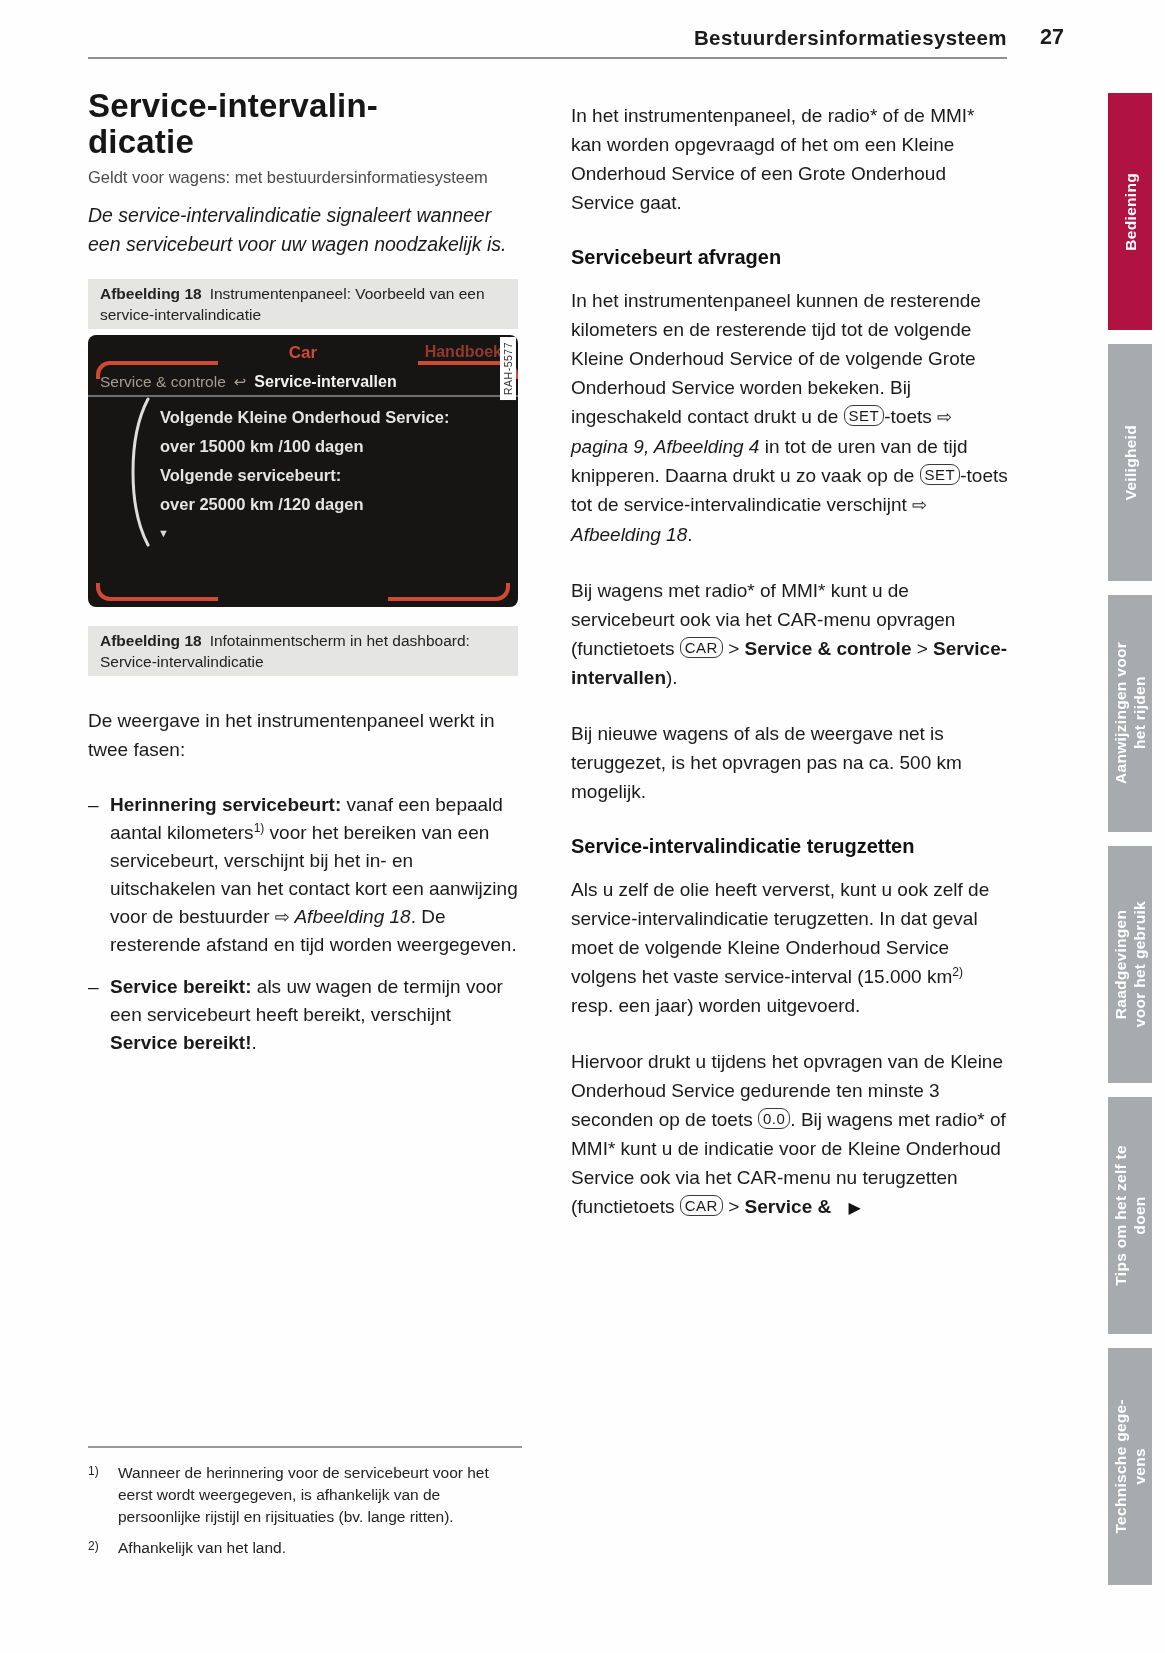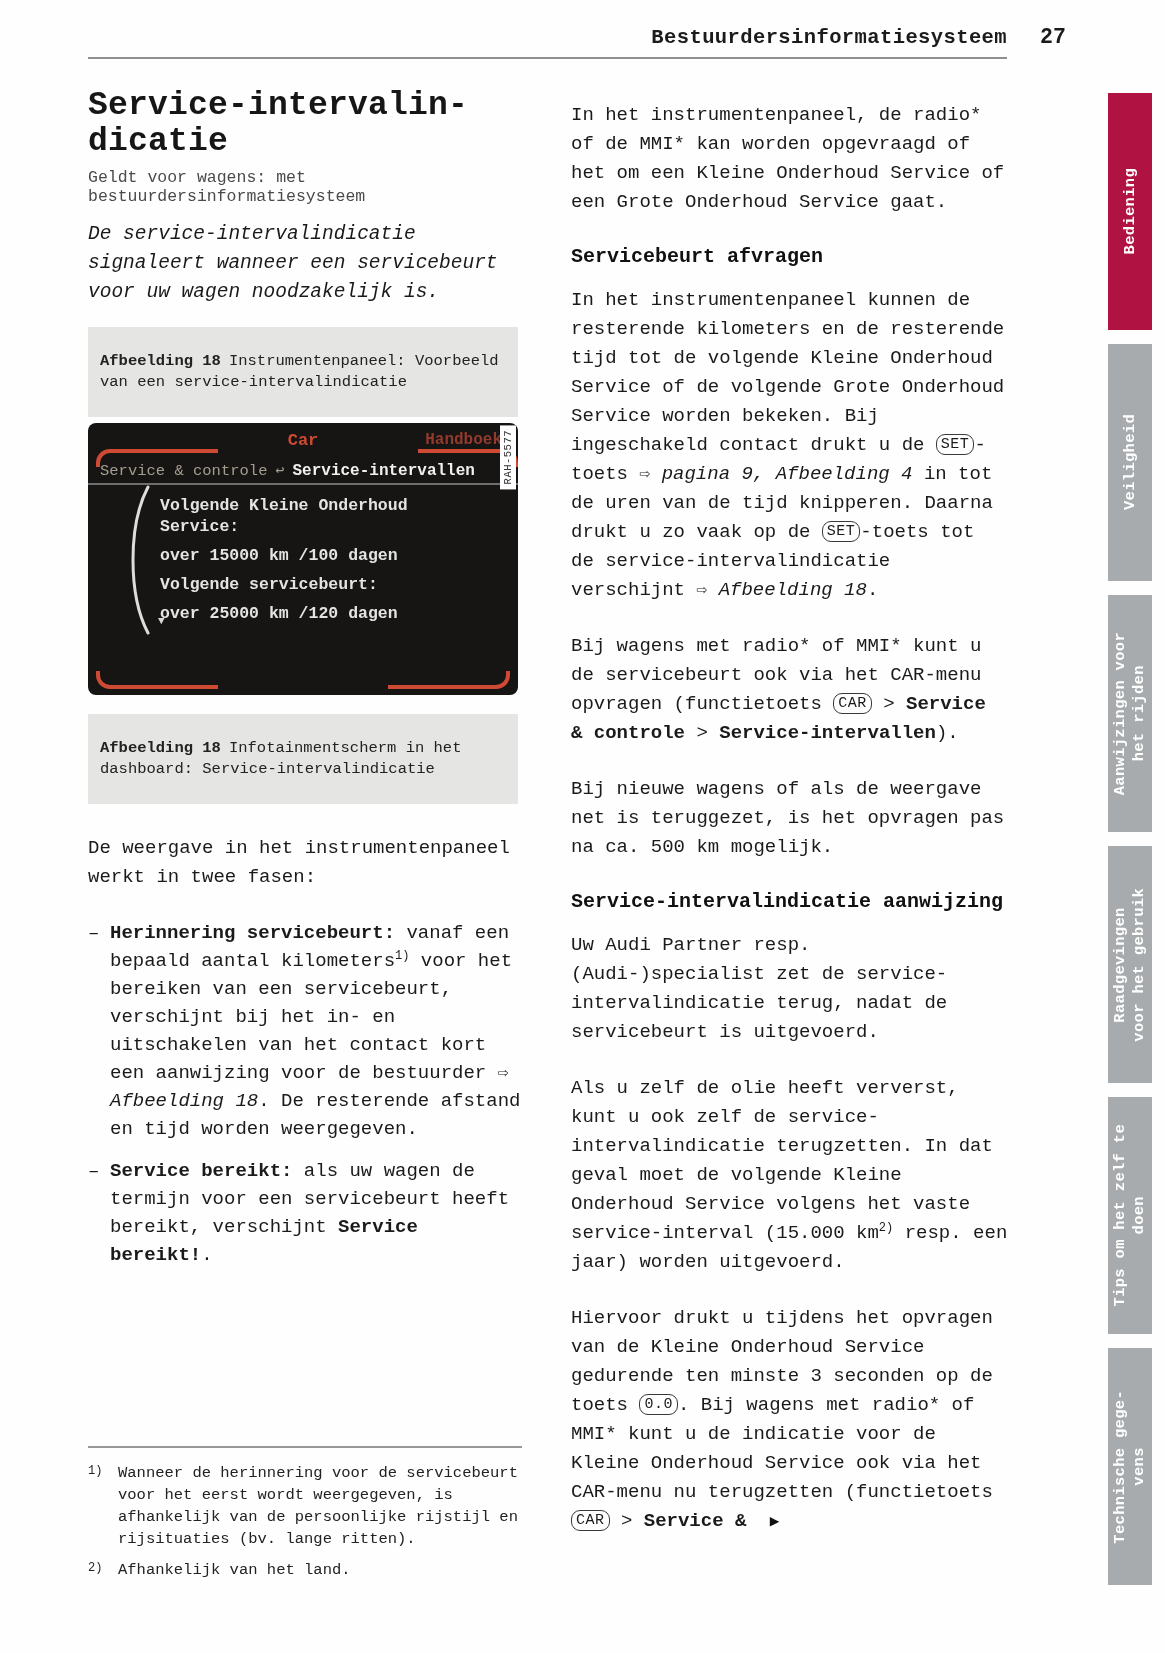--- a/index.html
+++ b/index.html
@@ -1,18 +1,18 @@
 <!DOCTYPE html>
 <html style="--accent-red: #b01341; --tab-gray: #a7abad; --caption-bg: #e5e6e3; --mmi-orange: #cf4a33; --mmi-dark-red: #933a2d; --mmi-crumb: #a59d90; --body-text: #1a1a1a;"><head>
 <meta charset="utf-8">
 <title>Manual page</title>
 <style>
   html,body{margin:0;padding:0;background:#e9e9e9;}
   .page{position:relative;width:1165px;height:1653px;background:#fefefe;overflow:hidden;
-        font-family:Liberation Mono, monospace;color:#1a1a1a;margin:0 auto;}
+        font-family:Liberation Sans, sans-serif;color:#1a1a1a;margin:0 auto;}
 
   
   .header-title{position:absolute;top:26px;left:88px;width:919px;text-align:right;
                 font-size:20.5px;font-weight:bold;color:#1b1b1b;letter-spacing:0.4px;}
   .header-page{position:absolute;top:25px;left:1040px;font-size:21.5px;font-weight:bold;color:#1b1b1b;}
   .header-rule{position:absolute;top:57px;left:88px;width:919px;height:2px;background:#8f8f8f;}
 
   
   .col-left{position:absolute;left:88px;top:88px;width:434px;}
   .col-right{position:absolute;left:571px;top:85px;width:437px;}
@@ -53,21 +53,21 @@
   .did{position:absolute;left:153px;top:16px;width:154px;height:212px;border:4px solid #55686f;
        border-radius:12px;background:#0b0b0b;overflow:hidden;box-sizing:border-box;z-index:2;
        display:flex;flex-direction:column;}
   .did-top{height:44px;background:linear-gradient(#a3abae,#8d9699);border-bottom:2px solid #fff;flex:none;}
   .did-main{flex:1;color:#fff;font-weight:bold;font-size:19px;line-height:30px;text-align:center;padding-top:12px;}
   .did-bottom{flex:none;height:30px;border-top:2px solid #fff;color:#fff;font-weight:bold;font-size:17px;
               text-align:right;padding:4px 8px 0;box-sizing:border-box;}
   .fig-code{position:absolute;top:2px;right:2px;background:#fff;color:#333;font-size:10.5px;line-height:12px;
             padding:5px 2px;writing-mode:vertical-rl;transform:rotate(180deg);letter-spacing:0.5px;z-index:3;}
 
-  .caption{background:var(--caption-bg,#e5e6e3);padding:24px 12px;font-size:15.5px;line-height:21px;
+  .caption{background:var(--caption-bg,#e5e6e3);padding:4px 12px;font-size:15.5px;line-height:21px;
            color:#222;width:430px;box-sizing:border-box;margin-top:19px;}
   .caption b{margin-right:8px;}
 
   
   figure.fig19{margin:0;}
   .mmi{position:relative;width:430px;height:272px;background:#161513;border-radius:8px;overflow:hidden;margin-bottom:2px;}
   .mmi-car{position:absolute;top:8px;left:0;right:0;text-align:center;color:var(--mmi-orange,#cf4a33);
            font-size:17px;font-weight:bold;}
   .mmi-handboek{position:absolute;top:8px;right:16px;color:var(--mmi-dark-red,#933a2d);font-size:16px;font-weight:bold;}
   .arc{position:absolute;border:0 solid var(--mmi-orange,#cf4a33);}
@@ -164,22 +164,21 @@
         </li>
       </ul>
   </section>
 
   <section class="col-right" id="right-col">
       <p class="body-p"><span>In het instrumentenpaneel, de radio* of de MMI* kan worden opgevraagd of het om een Kleine Onderhoud Service of een Grote Onderhoud Service gaat.</span></p>
       <h3>Servicebeurt afvragen</h3>
       <p class="body-p"><span>In het instrumentenpaneel kunnen de resterende kilometers en de resterende tijd tot de volgende Kleine Onderhoud Service of de volgende Grote Onderhoud Service worden bekeken. Bij ingeschakeld contact drukt u de </span><span class="seg-key">SET</span><span>-toets </span><span class="seg-arrow">⇨</span><span class="seg-i"> pagina 9, Afbeelding 4</span><span> in tot de uren van de tijd knipperen. Daarna drukt u zo vaak op de </span><span class="seg-key">SET</span><span>-toets tot de service-intervalindicatie verschijnt </span><span class="seg-arrow">⇨</span><span class="seg-i"> Afbeelding 18</span><span>.</span></p>
       <p class="body-p"><span>Bij wagens met radio* of MMI* kunt u de servicebeurt ook via het CAR-menu opvragen (functietoets </span><span class="seg-key">CAR</span><span> &gt; </span><span class="seg-b">Service &amp; controle</span><span> &gt; </span><span class="seg-b">Service-intervallen</span><span>).</span></p>
       <p class="body-p"><span>Bij nieuwe wagens of als de weergave net is teruggezet, is het opvragen pas na ca. 500 km mogelijk.</span></p>
-      <h3>Service-intervalindicatie aanwijzing</h3>
-      <p class="body-p"><span>Uw Audi Partner resp. (Audi-)specialist zet de service-intervalindicatie terug, nadat de servicebeurt is uitgevoerd.</span></p>
+      <h3>Service-intervalindicatie terugzetten</h3>
       <p class="body-p"><span>Als u zelf de olie heeft ververst, kunt u ook zelf de service-intervalindicatie terugzetten. In dat geval moet de volgende Kleine Onderhoud Service volgens het vaste service-interval (15.000 km</span><span class="seg-sup">2)</span><span> resp. een jaar) worden uitgevoerd.</span></p>
       <p class="body-p"><span>Hiervoor drukt u tijdens het opvragen van de Kleine Onderhoud Service gedurende ten minste 3 seconden op de toets </span><span class="seg-key">0.0</span><span>. Bij wagens met radio* of MMI* kunt u de indicatie voor de Kleine Onderhoud Service ook via het CAR-menu nu terugzetten (functietoets </span><span class="seg-key">CAR</span><span> &gt; </span><span class="seg-b">Service &amp; </span><span class="seg-cont">▶</span></p>
     </section>
 
   <div class="footnotes">
     <div class="fn-rule"></div>
     <div id="footnote-list">
         <div class="fn">
           <span class="fn-marker">1)</span>
           <span class="fn-body">Wanneer de herinnering voor de servicebeurt voor het eerst wordt weergegeven, is afhankelijk van de persoonlijke rijstijl en rijsituaties (bv. lange ritten).</span>

